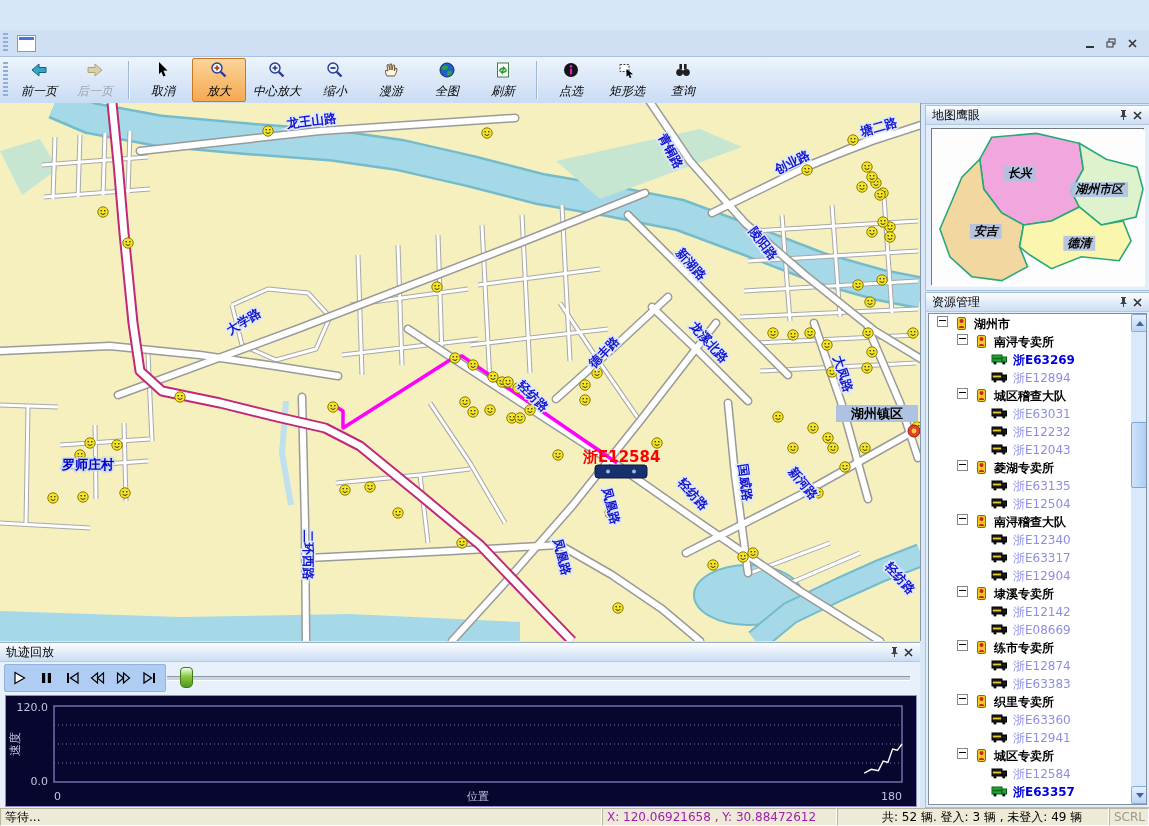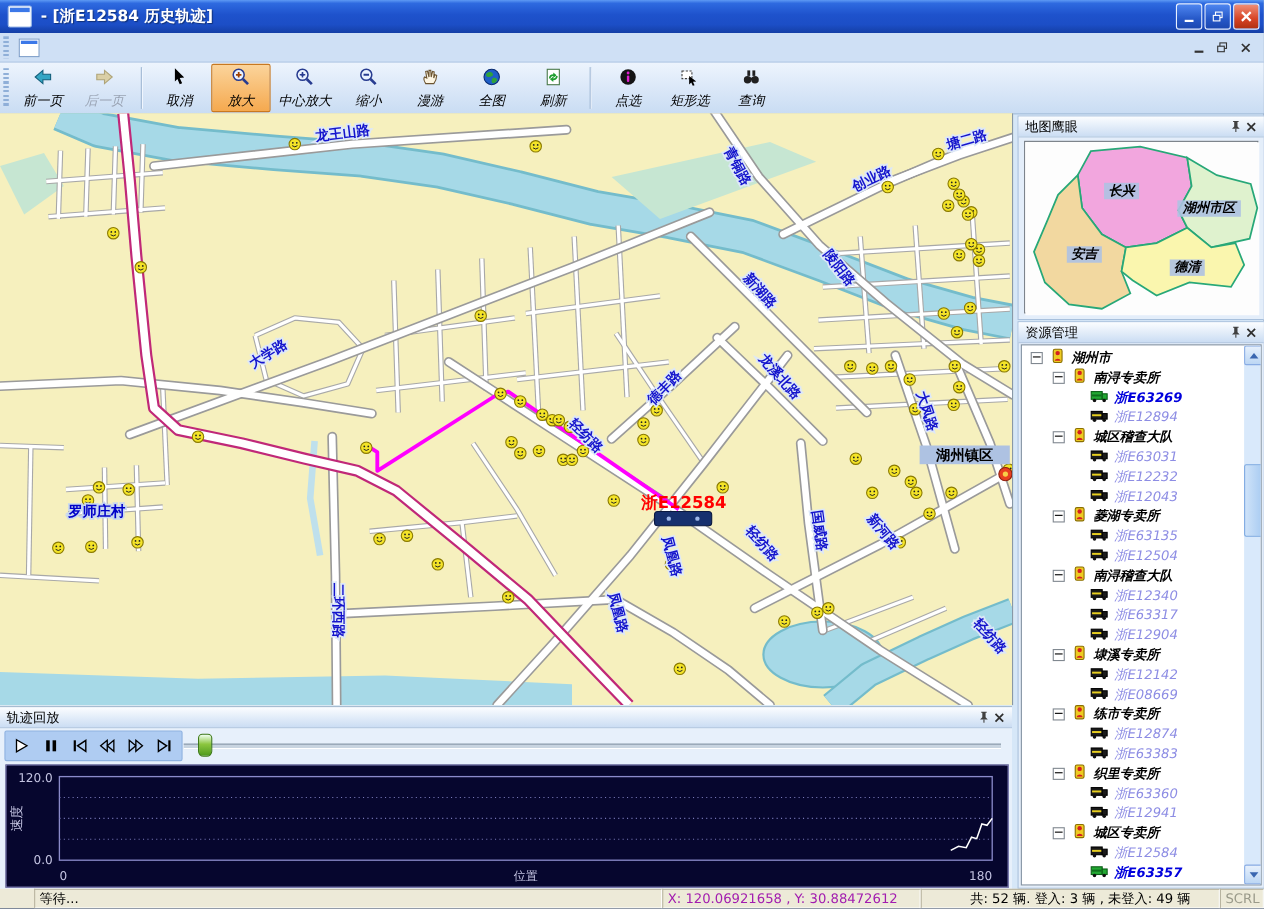--- a/index.html
+++ b/index.html
@@ -44,21 +44,21 @@
   .map-wrap svg{display:block;}
   
   .side-panel{position:absolute;background:#E4EEFA;border:1px solid #A8C0DC;}
   .panel-hd{height:18px;display:flex;align-items:center;padding:0 4px 0 6px;
     background:linear-gradient(180deg,#FBFDFF,#CBDDF3);border-bottom:1px solid #B4C8E0;font-size:12px;}
   .panel-hd .t{flex:1;}
   .hd-btn{width:15px;height:14px;display:flex;align-items:center;justify-content:center;color:#333;font-size:11px;}
   .eagle-body{position:absolute;left:5px;top:22px;right:5px;bottom:5px;background:#fff;border:1px solid #707880;font-style:italic;}
   .res-body{position:absolute;left:2px;top:20px;right:2px;bottom:2px;background:#fff;border:1px solid #8090A0;overflow:hidden;}
   .tree{position:absolute;left:0;top:2px;right:16px;bottom:0;overflow:hidden;}
-  .tree-row{position:relative;height:18px;display:flex;align-items:center;white-space:nowrap;font-style:italic;}
+  .tree-row{position:relative;height:18px;display:flex;align-items:flex-start;white-space:nowrap;}
   .tree-row .minus{width:9px;height:9px;border:1px solid #808890;background:#fff;position:relative;flex:none;}
   .tree-row .minus::before{content:"";position:absolute;left:1px;right:1px;top:3px;height:1px;background:#000;}
   .tree-row .lab{margin-left:5px;font-size:12px;}
   .tree-row.group .lab{font-weight:600;}
   .lab.veh{color:#8D8DE4;}
   .lab.veh.online{color:#0000DC;font-weight:bold;}
   .scrollbar{position:absolute;top:0;right:0;width:15px;bottom:0;background:#D9E9FB;}
   .sb-btn{position:absolute;left:0;width:15px;height:16px;border:1px solid #89ACE4;border-radius:2px;
     background:linear-gradient(180deg,#E6F0FC,#BCD6F4);display:flex;align-items:center;justify-content:center;}
   .sb-arrow{width:0;height:0;border-left:4px solid transparent;border-right:4px solid transparent;}
@@ -70,52 +70,30 @@
   .pb-strip{position:absolute;left:2px;top:1px;width:154px;height:26px;background:#AFCCF2;border:1px solid #8FB2E0;border-radius:2px;
     display:flex;align-items:center;justify-content:space-around;padding:0 3px;}
   .pb-btn{width:20px;height:20px;display:flex;align-items:center;justify-content:center;}
   .slider-track{position:absolute;left:165px;right:8px;top:13px;height:3px;border-top:1px solid #8898A8;border-bottom:1px solid #fff;background:#C8D4E0;}
   .slider-thumb{position:absolute;left:178px;top:4px;width:11px;height:19px;border-radius:4px 4px 5px 5px;
     background:linear-gradient(180deg,#EFFFF0,#8CC63F 45%,#4E9A1E);border:1px solid #3E7A18;}
   .chart-wrap{position:absolute;left:5px;top:52px;width:910px;height:110px;background:#06062E;border:1px solid #8E8EC8;}
   
   .statusbar{position:absolute;left:0;top:808px;width:100%;height:18px;background:#EDEAD8;display:flex;font-size:12px;}
   .st-cell{border:1px solid;border-color:#B8B4A0 #FFF #FFF #B8B4A0;padding:0 4px;display:flex;align-items:center;white-space:nowrap;overflow:hidden;}
-  .st-msg{flex:1;margin-left:31px;}
+  .st-msg{flex:1;}
   .st-xy{width:225px;color:#a21caf;}
   .st-count{width:222px;padding-left:44px;}
   .st-scrl{width:30px;color:#9A9A8A;}
 </style>
 </head>
 <body>
 
 <div class="window">
 
-  <div class="titlebar">
-    <div class="appicon"></div>
-    <div class="title-text">- [浙E12584 历史轨迹]</div>
-    <div class="caption-btns">
-      <div class="cap-btn">
-          <svg width="12" height="12">
-            <rect x="2" y="9" width="8" height="2" fill="#fff"></rect>
-          </svg>
-        </div>
-      <div class="cap-btn">
-          <svg width="12" height="12">
-            <rect x="4" y="2" width="6" height="5" fill="none" stroke="#fff"></rect>
-            <rect x="2" y="5" width="6" height="5" fill="#2658C8" stroke="#fff"></rect>
-          </svg>
-        </div>
-      <div class="cap-btn close">
-          <svg width="12" height="12">
-            <path d="M2 2 L10 10 M10 2 L2 10" stroke="#fff" stroke-width="2"></path>
-          </svg>
-        </div>
-    </div>
-  </div>
 
   <div class="menubar">
     <div class="grip"></div>
     <div class="mdi-icon"></div>
     <div class="menu-spacer"></div>
     <div class="mdi-ctl">
         <svg width="11" height="11">
           <rect x="1" y="8" width="8" height="2" fill="#333"></rect>
         </svg>
       </div>

